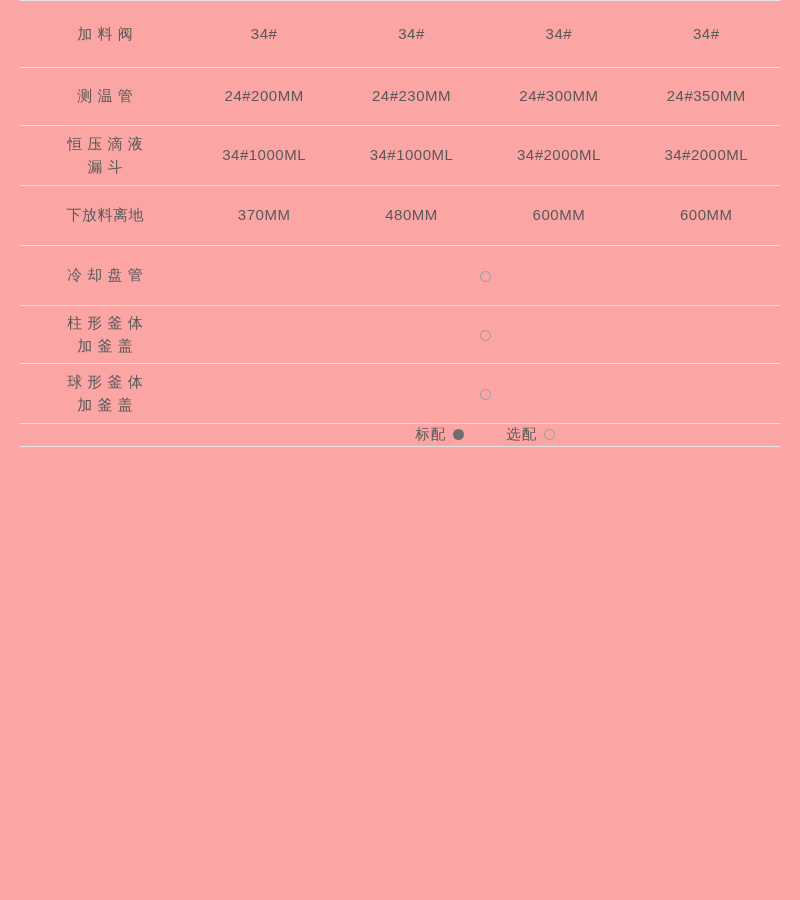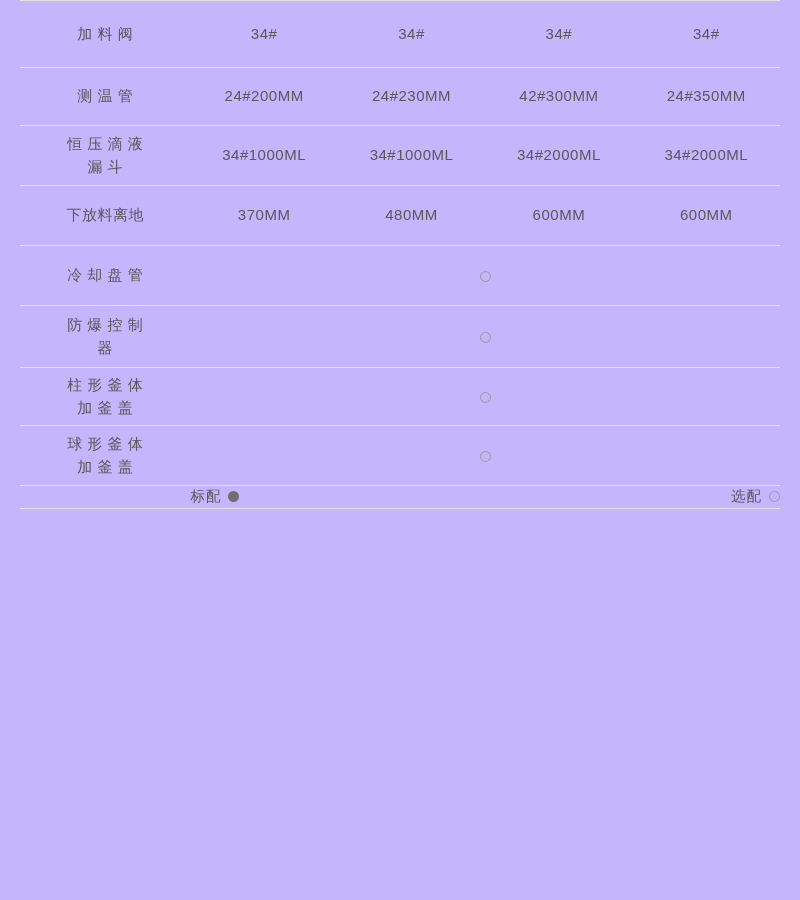--- a/index.html
+++ b/index.html
@@ -13,21 +13,21 @@
     font-family: "Liberation Sans", sans-serif;
     color: #4a4a4a;
     -webkit-font-smoothing: antialiased;
   }
   .page {
     width: 800px;
     height: 900px;
     position: relative;
     box-sizing: border-box;
     padding: 0 20px;
-    background: #c4b5fd;
+    background: #fca5a5;
   }
   table.spec {
     width: 760px;
     border-collapse: collapse;
     table-layout: fixed;
     font-size: 15px;
   }
   table.spec tr {
     border-bottom: 1px solid #e3e3e3;
   }
@@ -77,21 +77,21 @@
     background: transparent;
     border: 1px solid #9a9a9a;
     box-sizing: border-box;
     vertical-align: middle;
   }
   .legend-row td {
     padding: 18px 0 20px 0;
   }
   .legend {
     display: flex;
-    justify-content: space-between;
+    justify-content: center;
     align-items: center;
     gap: 42px;
     font-size: 14.5px;
     color: #595959;
     letter-spacing: 1px;
   }
   .legend .item {
     display: inline-flex;
     align-items: center;
     gap: 7px;
@@ -111,21 +111,21 @@
           <td class="val">34#</td>
           <td class="val">34#</td>
           <td class="val">34#</td>
         </tr>
         <tr style="height: 58px;">
           <td class="label">
             <span class="label-line">测 温 管</span>
           </td>
           <td class="val">24#200MM</td>
           <td class="val">24#230MM</td>
-          <td class="val">42#300MM</td>
+          <td class="val">24#300MM</td>
           <td class="val">24#350MM</td>
         </tr>
         <tr style="height: 60px;">
           <td class="label">
             <span class="label-line">恒 压 滴 液</span>
             <span class="label-line">漏        斗</span>
           </td>
           <td class="val">34#1000ML</td>
           <td class="val">34#1000ML</td>
           <td class="val">34#2000ML</td>
@@ -136,27 +136,20 @@
             <span class="label-line">下放料离地</span>
           </td>
           <td class="val">370MM</td>
           <td class="val">480MM</td>
           <td class="val">600MM</td>
           <td class="val">600MM</td>
         </tr>
         <tr style="height: 60px;">
           <td class="label">
             <span class="label-line">冷 却 盘 管</span>
-          </td>
-          <td class="val" colspan="4"><span class="dot-empty"></span></td>
-        </tr>
-        <tr style="height: 62px;">
-          <td class="label">
-            <span class="label-line">防 爆 控 制</span>
-            <span class="label-line">器</span>
           </td>
           <td class="val" colspan="4"><span class="dot-empty"></span></td>
         </tr>
         <tr style="height: 58px;">
           <td class="label">
             <span class="label-line">柱 形 釜 体</span>
             <span class="label-line">加  釜  盖</span>
           </td>
           <td class="val" colspan="4"><span class="dot-empty"></span></td>
         </tr>

